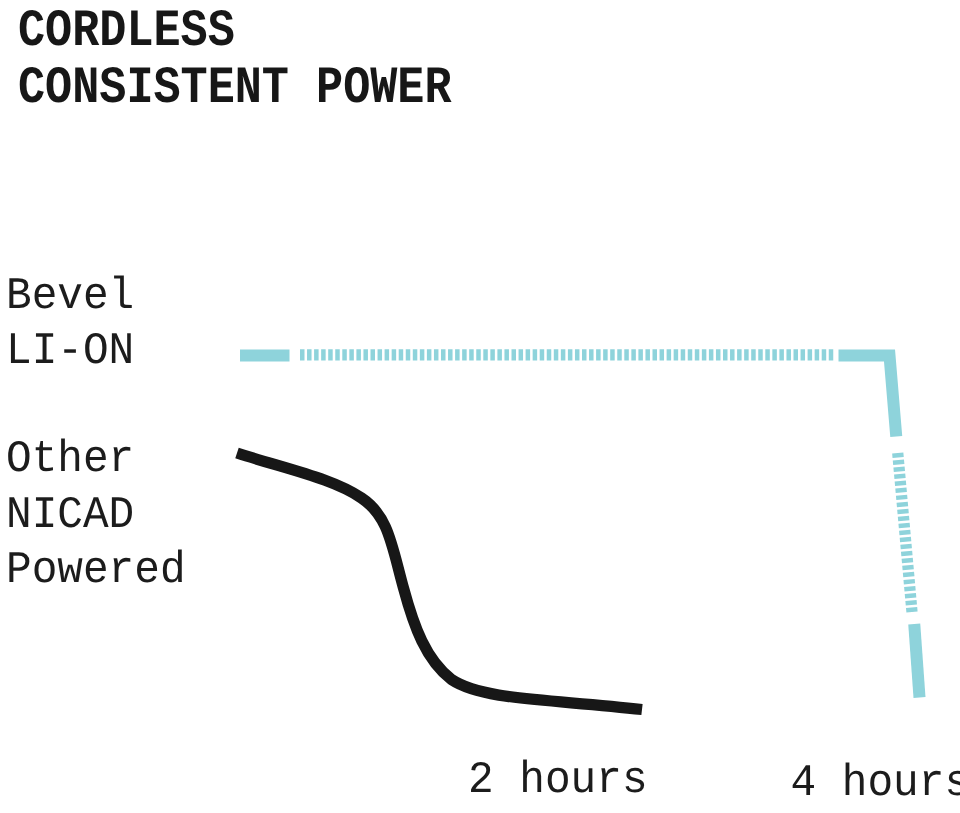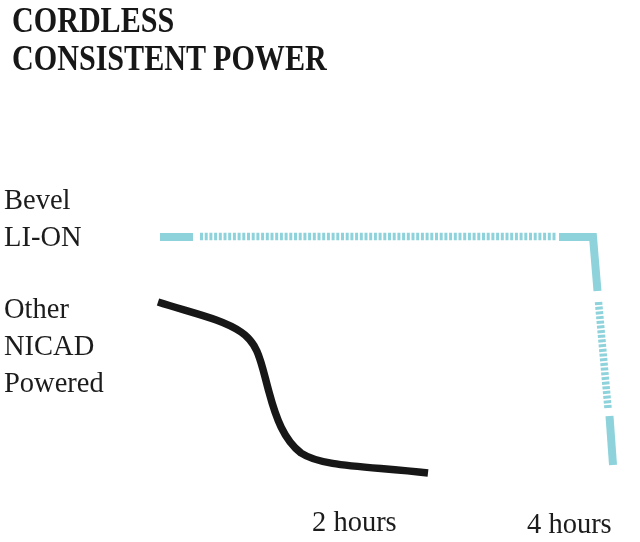--- a/index.html
+++ b/index.html
@@ -6,21 +6,21 @@
     margin: 0;
     padding: 0;
     background: #ffffff;
   }
   .canvas {
     position: relative;
     width: 640px;
     height: 542px;
     background: #ffffff;
     overflow: hidden;
-    font-family: Liberation Serif, serif;
+    font-family: Liberation Mono, monospace;
     color: #191919;
   }
   .chart-title {
     position: absolute;
     left: 12px;
     top: 2px;
     font-size: 35px;
     font-weight: 700;
     line-height: 38px;
     letter-spacing: 0px;

